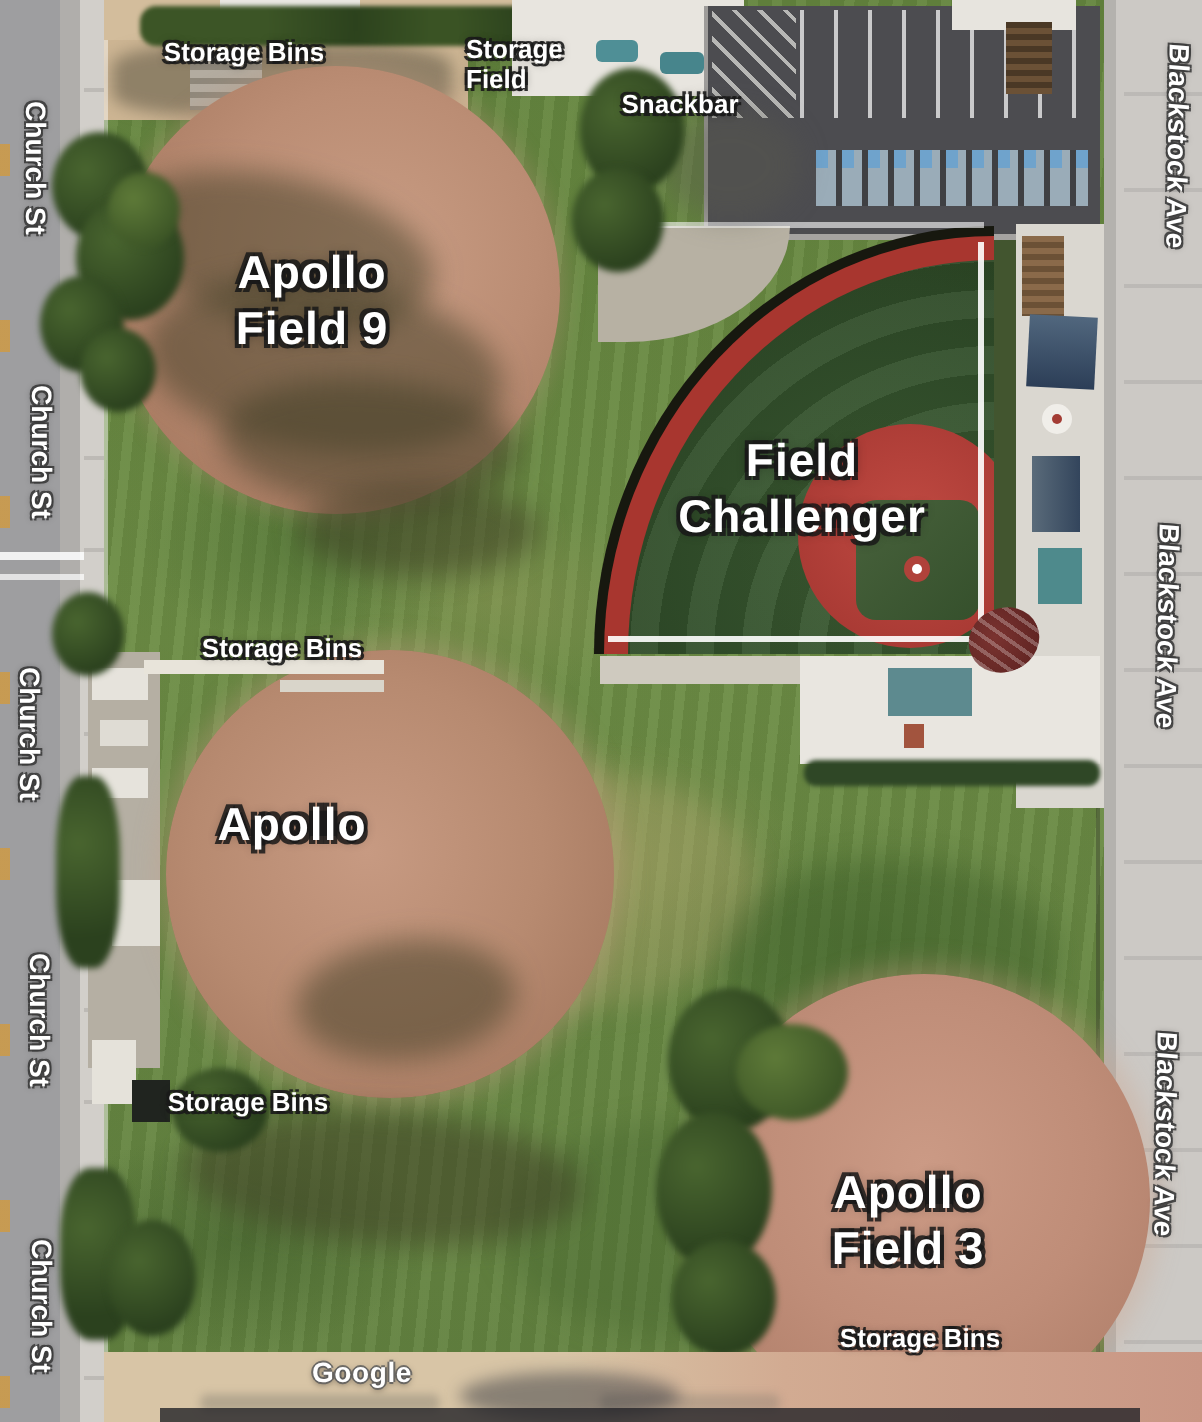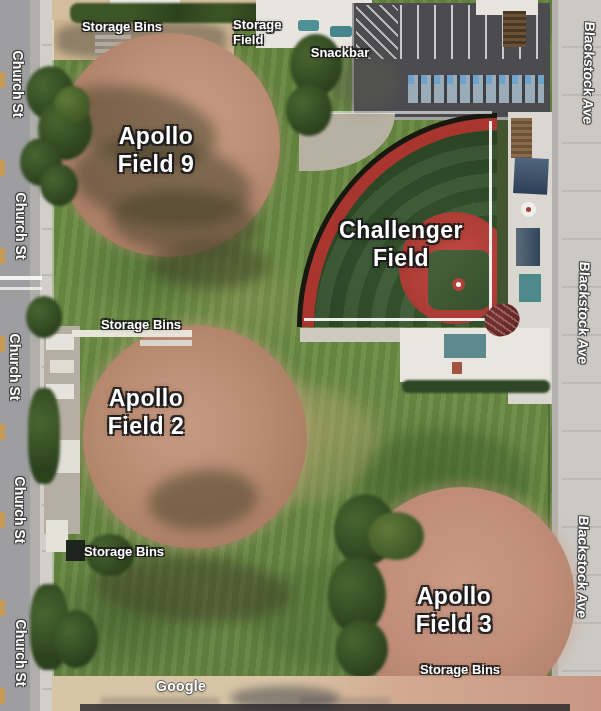--- a/index.html
+++ b/index.html
@@ -184,27 +184,26 @@
     <span>Storage</span>
     <span>Field</span>
   </div>
   <div class="abs map-label lbl-sm center" style="left:340px;top:52px;">Snackbar</div>
 
   <div class="abs map-label lbl-lg lines center" style="left:156px;top:150px;">
     <span>Apollo</span>
     <span>Field 9</span>
   </div>
   <div class="abs map-label lbl-lg lines center" style="left:401px;top:244px;">
+    <span>Field</span>
     <span>Challenger</span>
-    <span>Field</span>
   </div>
   <div class="abs map-label lbl-sm center" style="left:141px;top:324px;">Storage Bins</div>
   <div class="abs map-label lbl-lg lines center" style="left:146px;top:412px;">
     <span>Apollo</span>
-    <span>Field 2</span>
   </div>
   <div class="abs map-label lbl-sm center" style="left:124px;top:551px;">Storage Bins</div>
   <div class="abs map-label lbl-lg lines center" style="left:454px;top:610px;">
     <span>Apollo</span>
     <span>Field 3</span>
   </div>
   <div class="abs map-label lbl-sm center" style="left:460px;top:669px;">Storage Bins</div>
 
   <div class="abs lbl-street rot90" style="left:18px;top:84px;">Church St</div>
   <div class="abs lbl-street rot90" style="left:21px;top:226px;">Church St</div>

